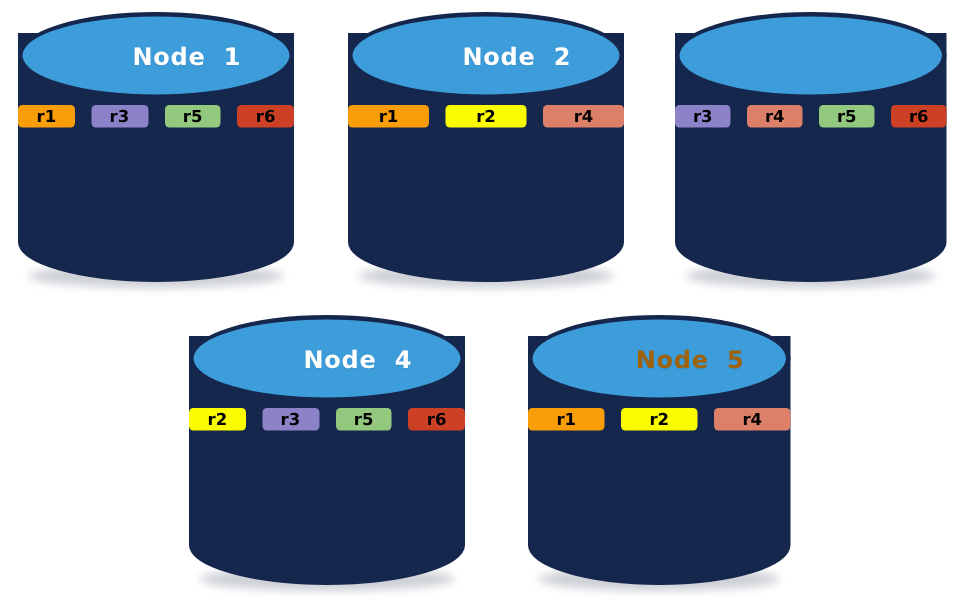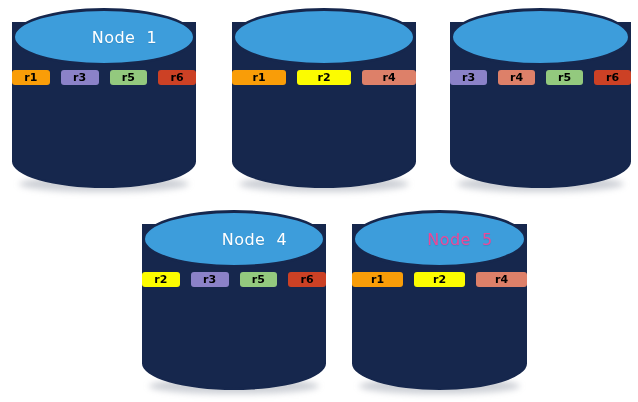--- a/index.html
+++ b/index.html
@@ -69,21 +69,21 @@
   .node-title {
     position: absolute;
     left: 0;
     right: 0;
     top: 0;
     height: 58px;
     display: flex;
     align-items: center;
     justify-content: center;
     color: #ffffff;
-    font-weight: normal;
+    font-weight: bold;
     font-size: 16px;
     letter-spacing: 0.5px;
     white-space: pre;
     z-index: 3;
     text-shadow: 0 1px 1px rgba(0,0,0,0.10);
     padding-left: 41px;
   }
 
   
   .records {
@@ -125,53 +125,54 @@
         <div class="record-bar" style="background: rgb(249, 157, 8); color: rgb(0, 0, 0);">r1</div>
         <div class="record-bar" style="background: rgb(139, 130, 200); color: rgb(0, 0, 0);">r3</div>
         <div class="record-bar" style="background: rgb(147, 201, 126); color: rgb(0, 0, 0);">r5</div>
         <div class="record-bar" style="background: rgb(204, 65, 37); color: rgb(0, 0, 0);">r6</div>
       </div>
     </div>
     <div class="node" style="left: 232px; top: 8px; width: 184px; height: 180px;">
       <div class="cyl-shadow"></div>
       <div class="cyl-body" style="background: rgb(22, 39, 77); border-color: rgb(22, 39, 77);"></div>
       <div class="cyl-top" style="background: rgb(61, 157, 219); border-color: rgb(22, 39, 77);"></div>
+      <div class="node-title" style="color: rgb(255, 255, 255);">Node  2</div>
       <div class="records">
         <div class="record-bar" style="background: rgb(249, 157, 8); color: rgb(0, 0, 0);">r1</div>
         <div class="record-bar" style="background: rgb(252, 252, 0); color: rgb(0, 0, 0);">r2</div>
         <div class="record-bar" style="background: rgb(221, 128, 105); color: rgb(0, 0, 0);">r4</div>
       </div>
     </div>
     <div class="node" style="left: 450px; top: 8px; width: 181px; height: 180px;">
       <div class="cyl-shadow"></div>
       <div class="cyl-body" style="background: rgb(22, 39, 77); border-color: rgb(22, 39, 77);"></div>
       <div class="cyl-top" style="background: rgb(61, 157, 219); border-color: rgb(22, 39, 77);"></div>
       <div class="records">
         <div class="record-bar" style="background: rgb(139, 130, 200); color: rgb(0, 0, 0);">r3</div>
         <div class="record-bar" style="background: rgb(221, 128, 105); color: rgb(0, 0, 0);">r4</div>
         <div class="record-bar" style="background: rgb(147, 201, 126); color: rgb(0, 0, 0);">r5</div>
         <div class="record-bar" style="background: rgb(204, 65, 37); color: rgb(0, 0, 0);">r6</div>
       </div>
     </div>
-    <div class="node" style="left: 126px; top: 210px; width: 184px; height: 180px; margin-left: 16px;">
+    <div class="node" style="left: 126px; top: 210px; width: 184px; height: 180px;">
       <div class="cyl-shadow"></div>
       <div class="cyl-body" style="background: rgb(22, 39, 77); border-color: rgb(22, 39, 77);"></div>
       <div class="cyl-top" style="background: rgb(61, 157, 219); border-color: rgb(22, 39, 77);"></div>
       <div class="node-title" style="color: rgb(255, 255, 255);">Node  4</div>
       <div class="records">
         <div class="record-bar" style="background: rgb(252, 252, 0); color: rgb(0, 0, 0);">r2</div>
         <div class="record-bar" style="background: rgb(139, 130, 200); color: rgb(0, 0, 0);">r3</div>
         <div class="record-bar" style="background: rgb(147, 201, 126); color: rgb(0, 0, 0);">r5</div>
         <div class="record-bar" style="background: rgb(204, 65, 37); color: rgb(0, 0, 0);">r6</div>
       </div>
     </div>
     <div class="node" style="left: 352px; top: 210px; width: 175px; height: 180px;">
       <div class="cyl-shadow"></div>
       <div class="cyl-body" style="background: rgb(22, 39, 77); border-color: rgb(22, 39, 77);"></div>
       <div class="cyl-top" style="background: rgb(61, 157, 219); border-color: rgb(22, 39, 77);"></div>
-      <div class="node-title" style="color: #ec4899;">Node  5</div>
+      <div class="node-title" style="color: #a16207;">Node  5</div>
       <div class="records">
         <div class="record-bar" style="background: rgb(249, 157, 8); color: rgb(0, 0, 0);">r1</div>
         <div class="record-bar" style="background: rgb(252, 252, 0); color: rgb(0, 0, 0);">r2</div>
         <div class="record-bar" style="background: rgb(221, 128, 105); color: rgb(0, 0, 0);">r4</div>
       </div>
     </div>
   </div>
 
 </body></html>

